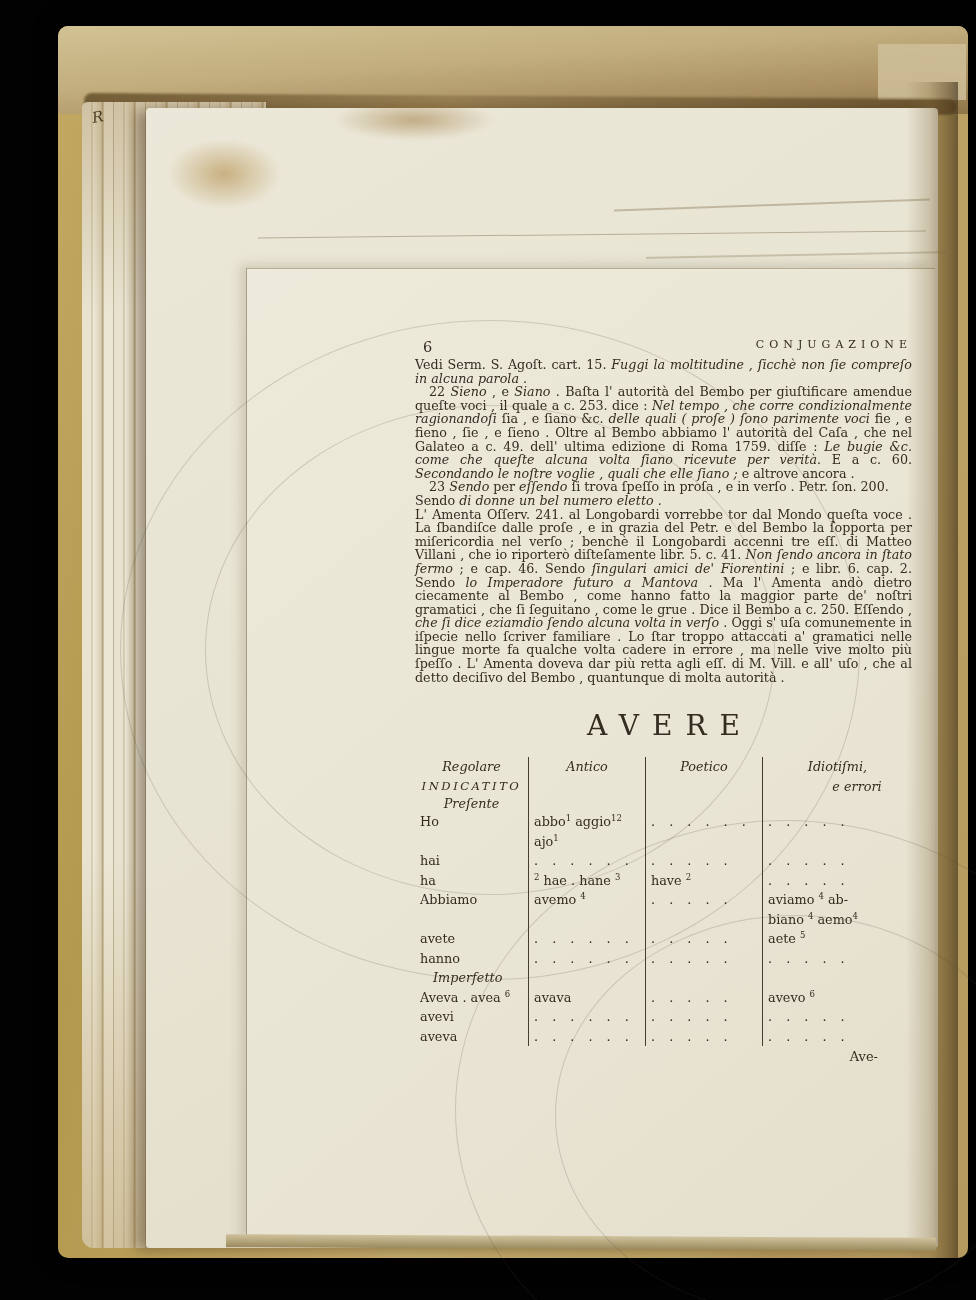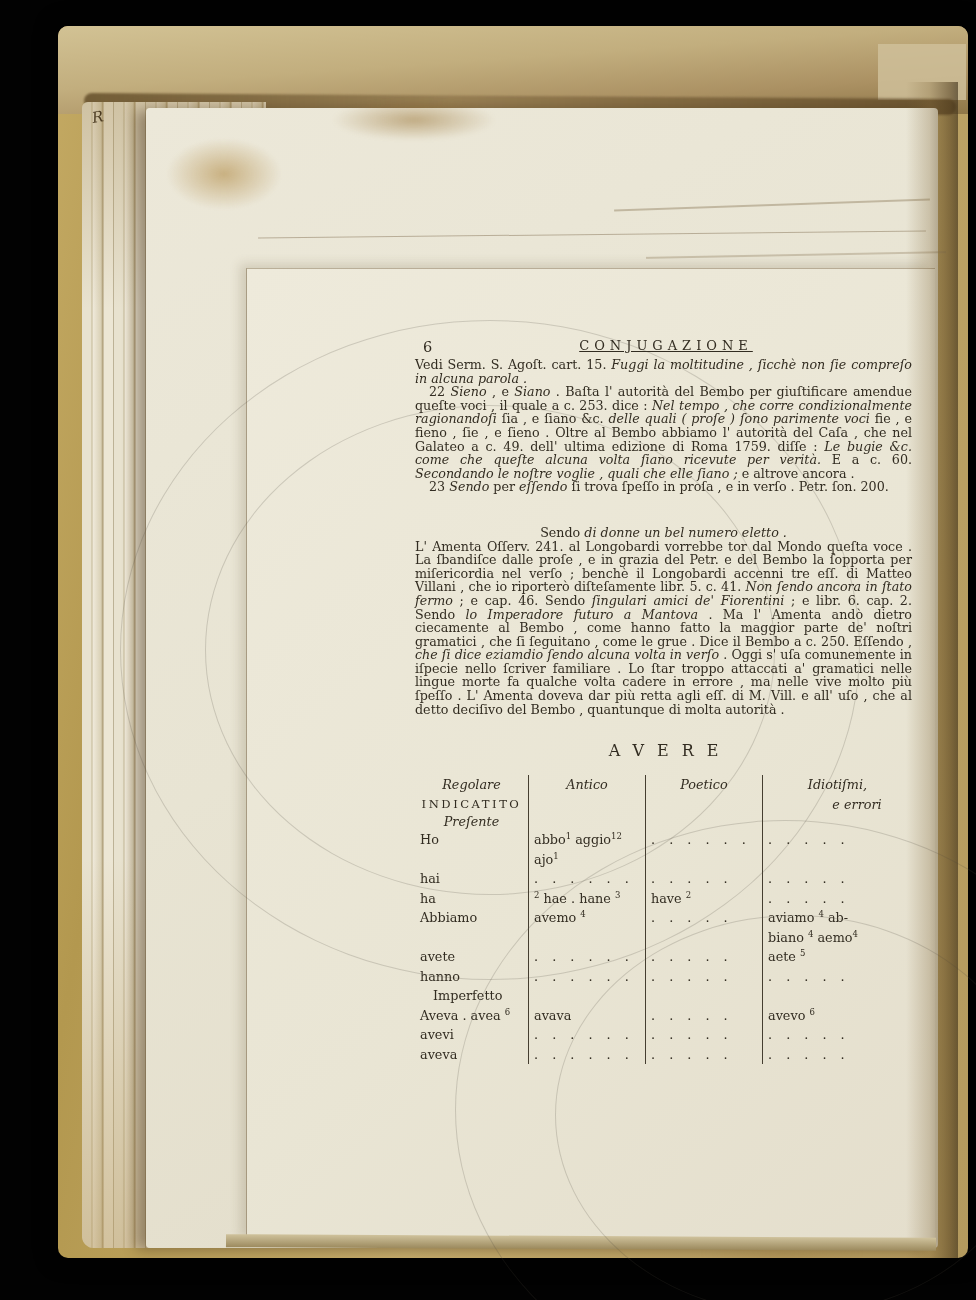--- a/index.html
+++ b/index.html
@@ -62,39 +62,39 @@
   .r3{left:455px;top:820px;width:660px;height:580px;}
   .r4{left:555px;top:915px;width:480px;height:400px;}
 
   .hand-mark{position:absolute;left:92px;top:108px;font-size:15px;font-style:italic;
         color:#4a3a20;transform:rotate(-10deg);}
 
   
   .text-layer{position:absolute;left:357px;top:312px;width:497px;color:#322c21;}
   .header-row{position:relative;height:20px;}
   .page-num{position:absolute;left:8px;top:1px;font-size:14.5px;}
-  .running-title{text-align:center;font-size:13px;letter-spacing:5px;padding-left:5px;text-decoration:underline;}
+  .running-title{text-align:right;font-size:11px;letter-spacing:5px;padding-left:5px;}
   #paragraphs{font-size:12.7px;line-height:13.6px;text-align:justify;}
   .para{margin:0;}
   .para.indent{text-indent:14px;}
-  .para.center{text-align:center;text-indent:0;margin-top:32px;}
-  .section-title{margin:25px 0 15px;text-align:center;font-size:16px;letter-spacing:13px;padding-left:13px;}
+  .para.center{text-align:left;text-indent:0;}
+  .section-title{margin:25px 0 15px;text-align:center;font-size:28px;letter-spacing:13px;padding-left:13px;}
 
   
   #grammar-table{font-size:12.8px;}
   .trow{display:grid;grid-template-columns:113px 117px 117px 150px;}
   .tcell{min-height:19.5px;line-height:19.5px;padding:0 5px;}
   .tcell.b{border-left:1px solid #453e30;}
   .trow.header .tcell{font-style:italic;text-align:center;min-height:21px;}
-  .trow.header2 .tcell{min-height:17px;line-height:17px;}
+  .trow.header2 .tcell{min-height:17px;line-height:17px;font-style:italic;}
   .trow.header2 .c0{letter-spacing:2.5px;font-size:11.6px;text-align:center;}
   .trow.header2 .c3{font-style:italic;text-align:center;padding-left:44px;}
   .trow.subhead .c0{font-style:italic;text-align:center;}
   .trow.subhead .tcell{min-height:17px;line-height:17px;}
-  .trow.label .c0{padding-left:18px;}
+  .trow.label .c0{font-style:italic;padding-left:18px;}
   .trow.data2 .c1{}
   .tcell.dots{word-spacing:8px;letter-spacing:1px;}
   .tcell sup{font-size:8.5px;line-height:0;vertical-align:super;}
   .catchword{text-align:right;padding-right:34px;margin-top:3px;font-size:13px;}
 </style>
 </head>
 <body>
 
 <div id="stage">
   <div class="book">
@@ -218,20 +218,21 @@
             <div class="tcell c2 b dots">. . . . .</div>
             <div class="tcell c3 b dots">. . . . .</div>
           </div>
           <div class="trow data">
             <div class="tcell c0">aveva</div>
             <div class="tcell c1 b dots">. . . . . .</div>
             <div class="tcell c2 b dots">. . . . .</div>
             <div class="tcell c3 b dots">. . . . .</div>
           </div>
         </div>
+      <div class="catchword">Ave-</div>
     </div>
   </div>
 
   <div class="hand-mark">R</div>
 
   <div class="ring r1"></div>
   <div class="ring r2"></div>
   <div class="ring r3"></div>
   <div class="ring r4"></div>
 </div>

